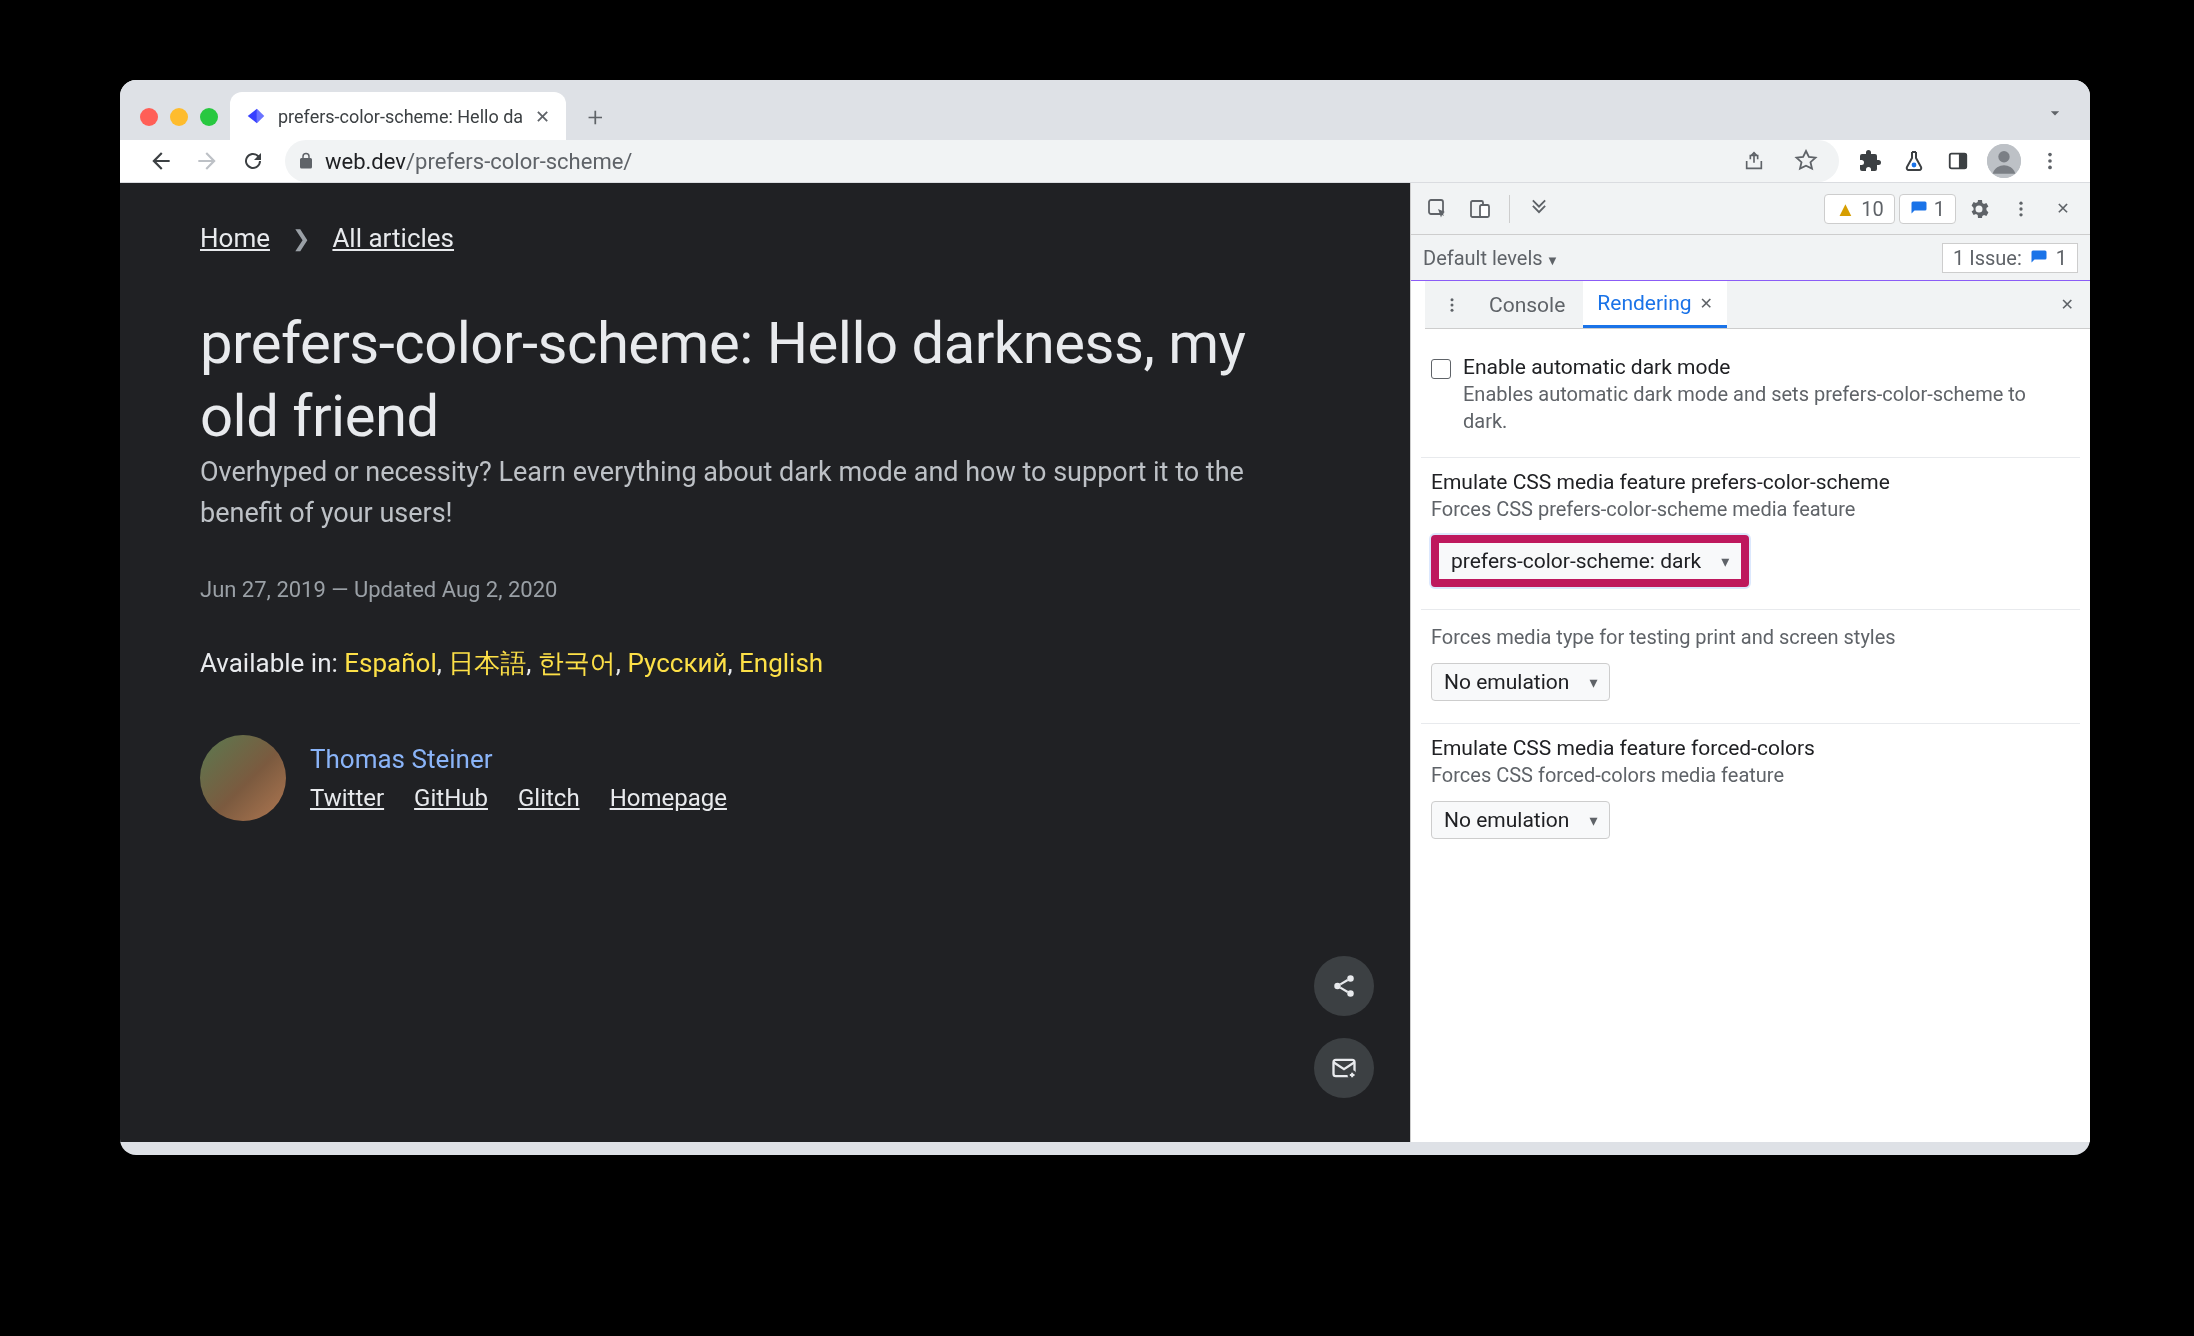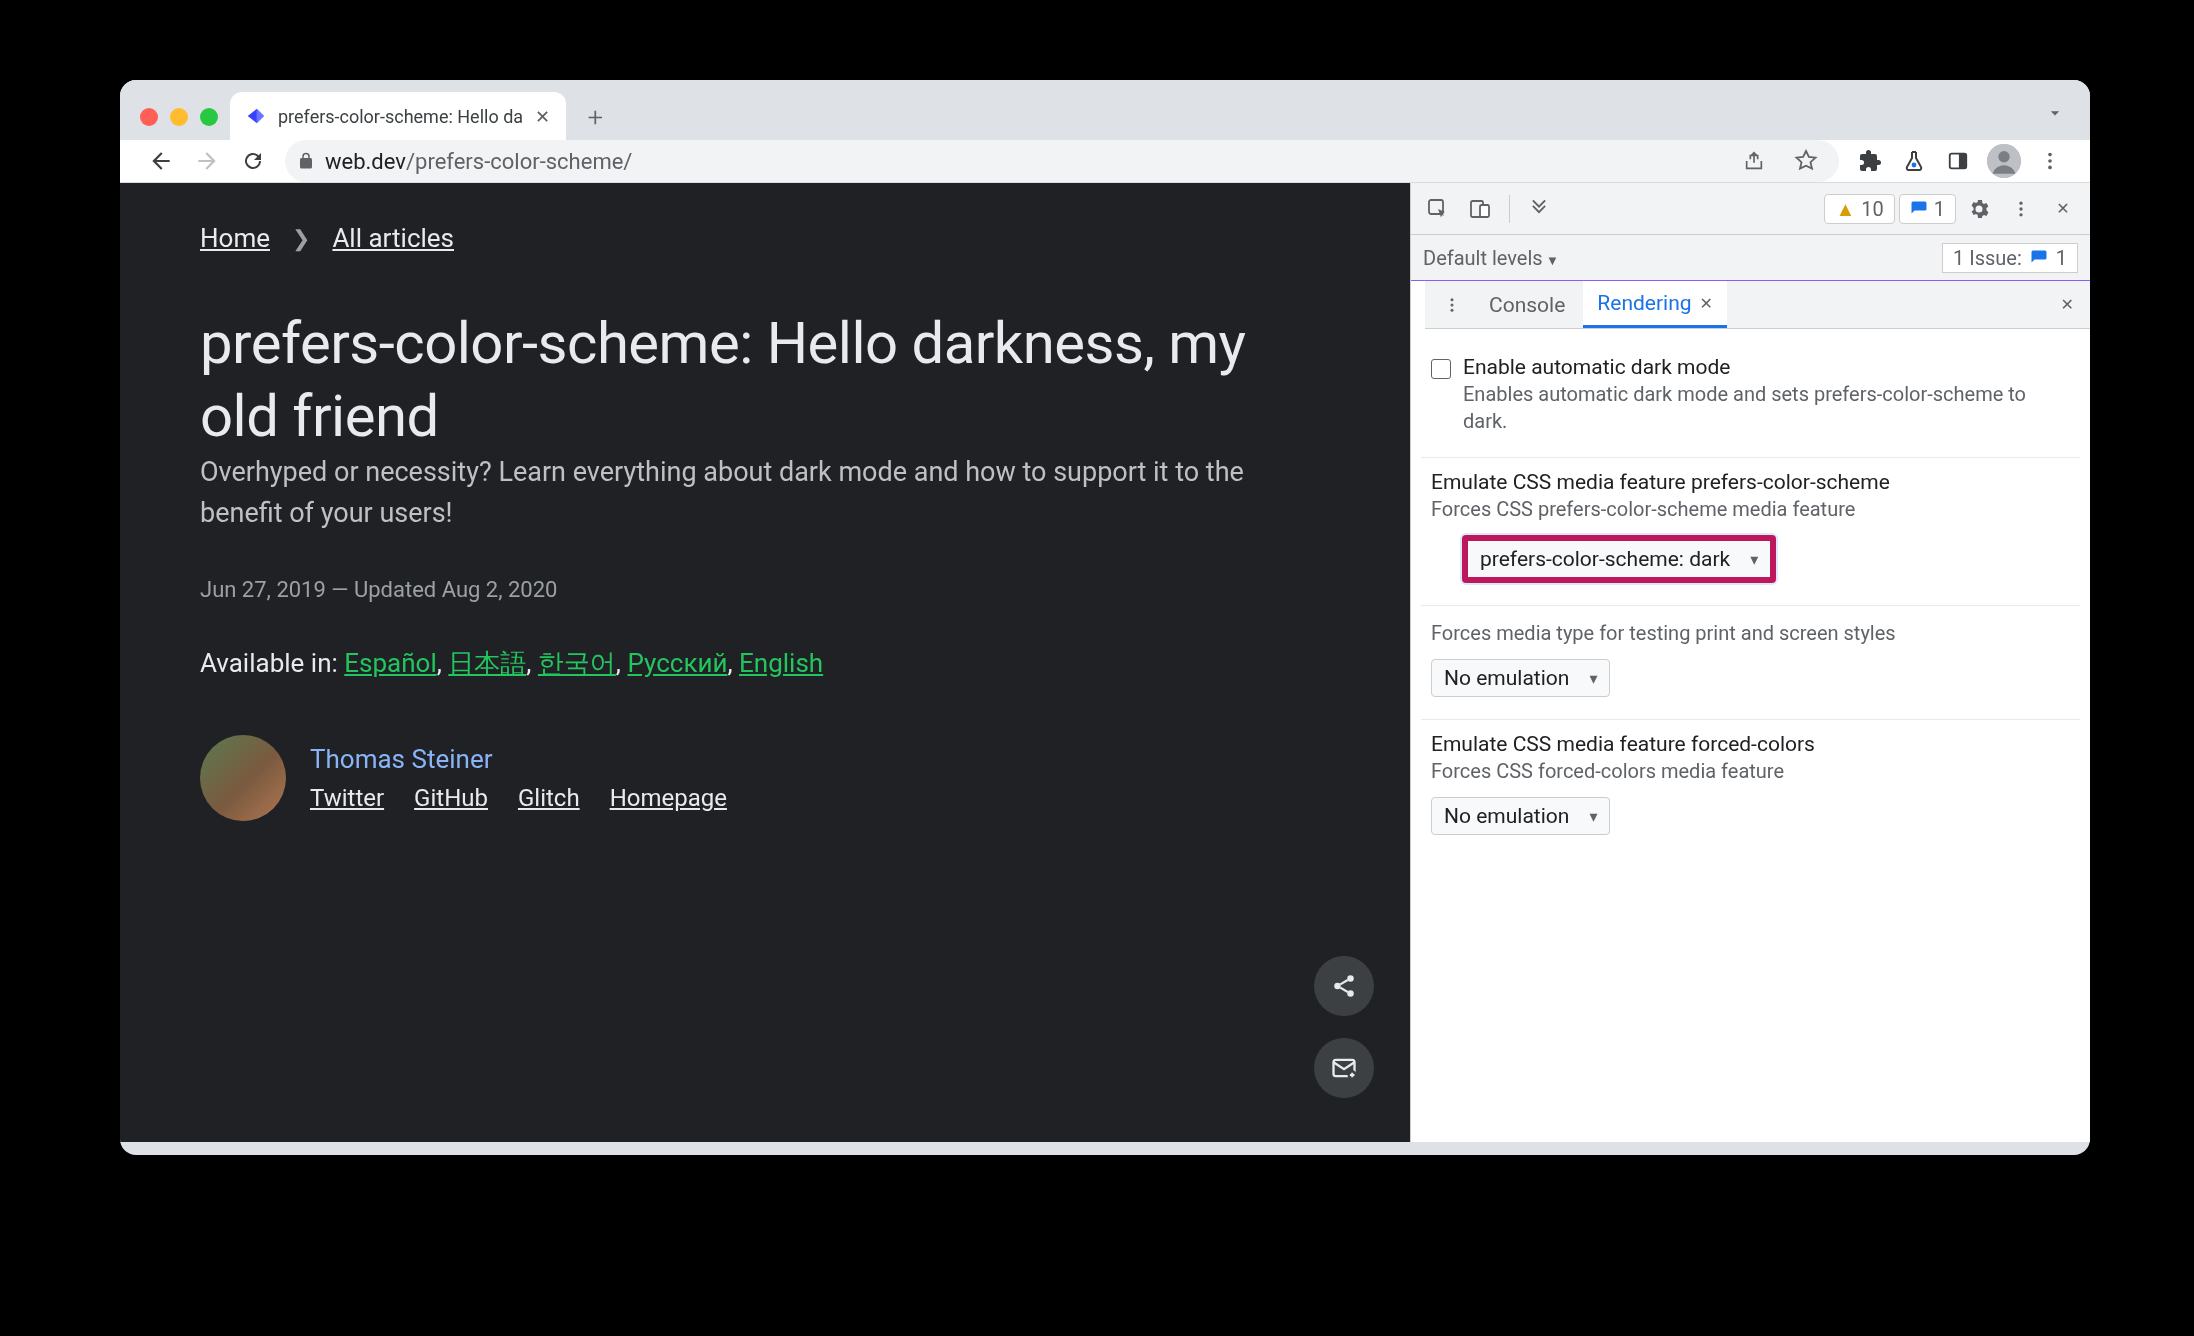--- a/index.html
+++ b/index.html
@@ -92,21 +92,21 @@
     position:relative;
   }
   .breadcrumbs { display:flex; align-items:center; gap:22px; font-size:26px; margin-bottom:54px;}
   .breadcrumbs a { color:#e8eaed; text-decoration: underline;}
   .breadcrumbs .chev { color:#9aa0a6; font-size:22px;}
   .article-title { font-size:58px; font-weight:400; line-height:1.25; letter-spacing:-0.5px; font-family:"Google Sans",Roboto,Arial,sans-serif;}
   .article-sub { font-size:27px; color:#bdc1c6; line-height:1.5; margin-bottom:44px;}
   .article-date { font-size:22px; color:#9aa0a6; margin-bottom:44px;}
   .langs { font-size:26px; margin-bottom:54px;}
   .langs .lead { color:#e8eaed; }
-  .langs a { color:#22c55e; text-decoration: underline;}
+  .langs a { color:#fde047; }
   .author-row { display:flex; align-items:center; gap:24px;}
   .author-avatar { width:86px; height:86px; border-radius:43px; background: linear-gradient(135deg,#5a7a50 0%, #7b5a3f 55%, #b07852 100%); flex:none;}
   .author-info .name { color:#8ab4f8; font-size:26px; margin-bottom:10px;}
   .author-links { display:flex; gap:30px; font-size:24px;}
   .author-links a { color:#e8eaed; text-decoration: underline;}
   .float-actions { position:absolute; right:36px; bottom:44px; display:flex; flex-direction:column; gap:22px;}
   .fab { width:60px; height:60px; border-radius:30px; background:#3c4043; display:flex; align-items:center; justify-content:center; color:#e8eaed;}
 
   
   .devtools { width:680px; background:#fff; border-left:1px solid #cdcdcd; display:flex; flex-direction:column;}
@@ -141,21 +141,21 @@
   .dt-section:last-child { border-bottom:none;}
   .dt-row { display:flex; align-items:flex-start; gap:12px;}
   .dt-check { width:20px; height:20px; border:1.5px solid #5f6368; border-radius:3px; margin-top:4px; flex:none;}
   .dt-label { font-size:21px; color:#202124;}
   .dt-desc { font-size:20px; color:#5f6368; line-height:1.35; margin-top:2px;}
   .dt-select {
     margin-top:12px; border:1px solid #cdcdcd; border-radius:4px;
     padding:6px 12px; font-size:21px; color:#202124; background:#f8f9fa;
     display:inline-flex; align-items:center; gap:14px;
   }
-  .dt-select.highlight { border:6px solid #be185d; box-shadow:0 0 0 2px rgba(138,180,248,.3);margin-left:31px;}
+  .dt-select.highlight { border:8px solid #be185d; box-shadow:0 0 0 2px rgba(138,180,248,.3);}
   .dt-select::after { content:"▾"; color:#5f6368; font-size:16px; margin-left:6px;}
   svg { display:block; }
 </style>
 </head>
 <body>
 
 <div class="window">
 
   <div class="tab-strip">
     <div class="traffic-lights">

